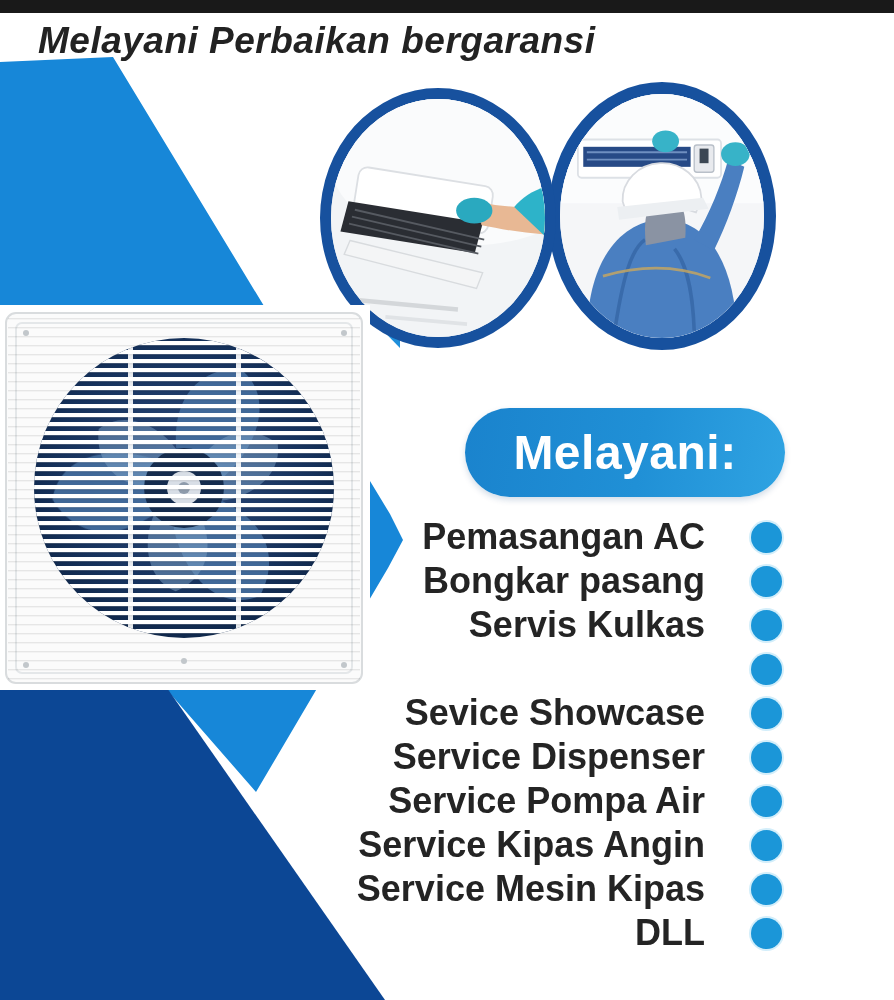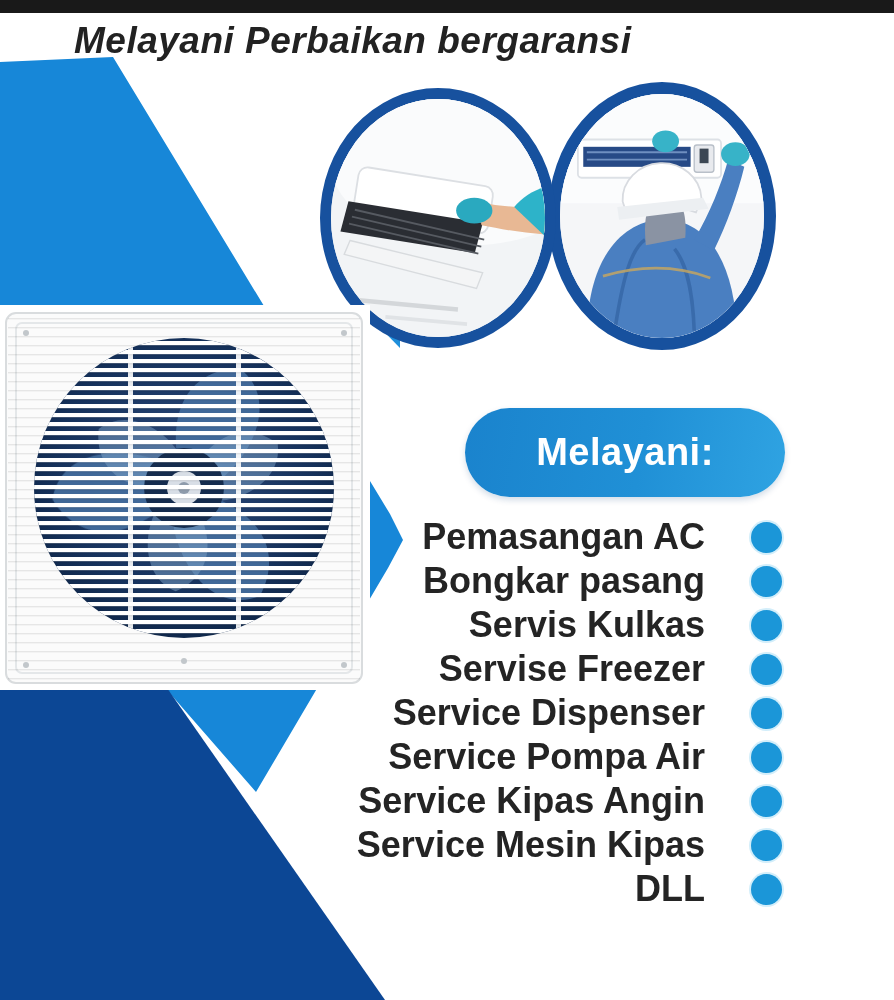--- a/index.html
+++ b/index.html
@@ -17,38 +17,38 @@
   html,body{background:#888;}
   .stage{
     position:relative;width:894px;height:1000px;margin:0 auto;
     background:#ffffff;overflow:hidden;
     font-family:"Liberation Sans","DejaVu Sans",sans-serif;
   }
   .top-bar{position:absolute;left:0;top:0;width:894px;height:13px;background:var(--topbar);}
   .flyer-title{
     position:absolute;left:38px;top:20px;width:640px;
     font-size:37px;font-weight:bold;font-style:italic;
-    color:var(--title-color);letter-spacing:.5px;white-space:nowrap;margin-left:36px;
+    color:var(--title-color);letter-spacing:.5px;white-space:nowrap;
   }
   .deco{position:absolute;left:0;top:0;width:894px;height:1000px;pointer-events:none;}
   .circle-photo{
     position:absolute;border-radius:50%;overflow:hidden;
     border:12px solid var(--ring-navy);background:#f4f6f8;
   }
   .circle-right{left:548px;top:82px;width:228px;height:268px;}
   .circle-left{left:320px;top:88px;width:236px;height:260px;border-width:11px;}
   .circle-photo svg{position:absolute;left:0;top:0;width:100%;height:100%;}
   .fan-photo{position:absolute;left:0px;top:305px;width:370px;height:385px;background:#ffffff;}
   .pill{
     position:absolute;left:465px;top:408px;width:320px;height:89px;border-radius:45px;
     background:linear-gradient(100deg,var(--pill-start) 0%,#2090d6 55%,var(--pill-end) 100%);
     display:flex;align-items:center;justify-content:center;
     box-shadow:0 3px 6px rgba(0,60,120,.18);
   }
-  .pill-label{color:#ffffff;font-size:38px;font-weight:bold;letter-spacing:.5px;}
+  .pill-label{color:#ffffff;font-size:48px;font-weight:bold;letter-spacing:.5px;}
   .service-list{position:absolute;left:0px;top:515px;width:782px;}
   .service-row{
     display:flex;align-items:center;justify-content:flex-end;
     height:44px;white-space:nowrap;
   }
   .service-label{
     font-size:36px;font-weight:bold;color:var(--text-color);
     line-height:44px;letter-spacing:0px;
   }
   .dot{
@@ -174,21 +174,24 @@
     </div>
     <div class="service-row">
       <span class="service-label">Bongkar pasang</span>
       <span class="dot"></span>
     </div>
     <div class="service-row">
       <span class="service-label">Servis Kulkas</span>
       <span class="dot"></span>
     </div>
     <div class="service-row">
-      <span class="service-label">Servise Freezer</span>
+      <span class="dot"></span>
+    </div>
+    <div class="service-row">
+      <span class="service-label">Sevice Showcase</span>
       <span class="dot"></span>
     </div>
     <div class="service-row">
       <span class="service-label">Service Dispenser</span>
       <span class="dot"></span>
     </div>
     <div class="service-row">
       <span class="service-label">Service Pompa Air</span>
       <span class="dot"></span>
     </div>

